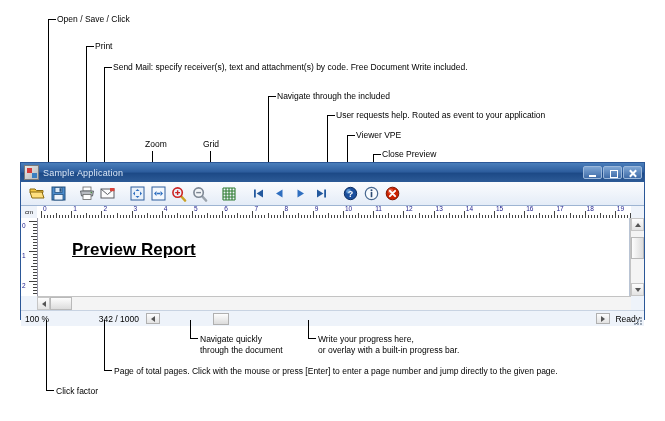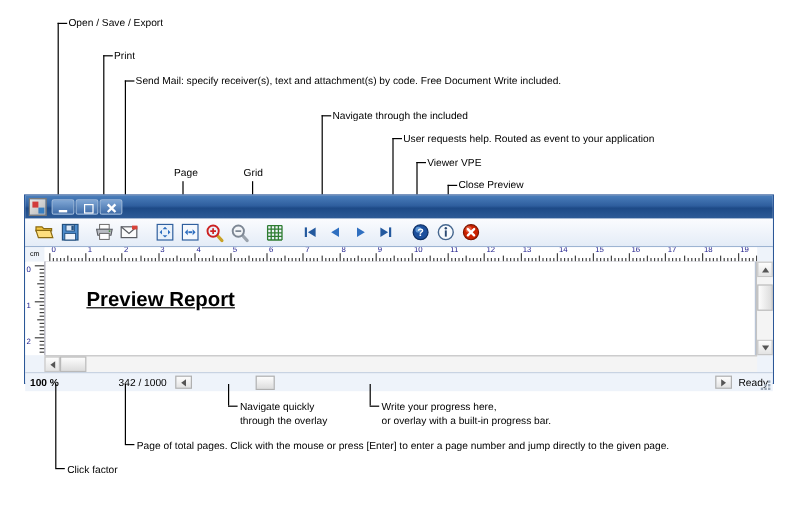--- a/index.html
+++ b/index.html
@@ -231,21 +231,21 @@
     box-sizing: border-box;
     border-top: 1px solid #c8d3e2;
     position: relative;
   }
   .st-cell {
     height: 14px;
     display: flex; align-items: center;
     padding: 0 4px;
     box-sizing: border-box;
   }
-  .st-zoom { width: 48px; font-weight: bold; }
+  .st-zoom { width: 48px; }
   .st-page { width: 74px; justify-content: flex-end; }
   .st-btn {
     width: 14px; height: 11px;
     background: linear-gradient(to bottom,#fdfdfd,#e3e3e3);
     border: 1px solid #b0b0b0;
     box-sizing: border-box;
     display: flex; align-items: center; justify-content: center;
     margin-left: 3px;
     flex: 0 0 auto;
   }
@@ -266,33 +266,33 @@
     position: absolute; right: 2px; bottom: 1px;
     width: 10px; height: 10px;
   }
   .grip i {
     position: absolute; width: 2px; height: 2px; background: #9aa6b5;
   }
 </style>
 </head>
 <body>
 
-<div class="anno" style="left:57px; top:14px;">Open / Save / Export</div>
+<div class="anno" style="left:57px; top:14px;">Open / Save / Click</div>
 <div class="hstub" style="left:48px; top:19px; width:8px;"></div>
 <div class="vline" style="left:48px; top:19px; height:173px;"></div>
 
 <div class="anno" style="left:95px; top:41px;">Print</div>
 <div class="hstub" style="left:86px; top:46px; width:8px;"></div>
 <div class="vline" style="left:86px; top:46px; height:146px;"></div>
 
 <div class="anno" style="left:113px; top:62px;">Send Mail: specify receiver(s), text and attachment(s) by code. Free Document Write included.</div>
 <div class="hstub" style="left:104px; top:67px; width:8px;"></div>
 <div class="vline" style="left:104px; top:67px; height:125px;"></div>
 
-<div class="anno" style="left:145px; top:139px;">Page</div>
+<div class="anno" style="left:145px; top:139px;">Zoom</div>
 <div class="vline" style="left:152px; top:151px; height:41px;"></div>
 
 <div class="anno" style="left:203px; top:139px;text-align:center;">Grid</div>
 <div class="vline" style="left:210px; top:151px; height:41px;"></div>
 
 <div class="anno" style="left:277px; top:91px;">Navigate through the included</div>
 <div class="hstub" style="left:268px; top:96px; width:8px;"></div>
 <div class="vline" style="left:268px; top:96px; height:96px;"></div>
 
 <div class="anno" style="left:336px; top:110px;">User requests help. Routed as event to your application</div>
@@ -304,20 +304,21 @@
 <div class="vline" style="left:347px; top:135px; height:57px;"></div>
 
 <div class="anno" style="left:382px; top:149px;">Close Preview</div>
 <div class="hstub" style="left:373px; top:154px; width:8px;"></div>
 <div class="vline" style="left:373px; top:154px; height:38px;"></div>
 
 <div class="win">
 
   <div class="titlebar">
     <span class="app-icon"></span>
+    <span class="title-text">Sample Application</span>
     <span class="wbtns">
       <span class="wbtn wb-min">
           <i></i>
         </span>
       <span class="wbtn wb-max">
           <i></i>
         </span>
       <span class="wbtn wb-close">
           <i></i>
           <i class="b"></i>
@@ -765,21 +766,21 @@
         <i style="right:3px;bottom:3px;"></i>
       <i style="right:0;bottom:6px;"></i>
     </span>
   </div>
 
 </div>
 
 <div class="vline" style="left:190px; top:320px; height:18px;"></div>
 <div class="hstub" style="left:190px; top:338px; width:8px;"></div>
 <div class="anno" style="left:200px; top:334px;">Navigate quickly</div>
-<div class="anno" style="left:200px; top:345px;">through the overlay</div>
+<div class="anno" style="left:200px; top:345px;">through the document</div>
 
 <div class="vline" style="left:308px; top:320px; height:18px;"></div>
 <div class="hstub" style="left:308px; top:338px; width:8px;"></div>
 <div class="anno" style="left:318px; top:334px;">Write your progress here,</div>
 <div class="anno" style="left:318px; top:345px;">or overlay with a built-in progress bar.</div>
 
 <div class="vline" style="left:104px; top:320px; height:50px;"></div>
 <div class="hstub" style="left:104px; top:370px; width:8px;"></div>
 <div class="anno" style="left:114px; top:366px;">Page of total pages. Click with the mouse or press [Enter] to enter a page number and jump directly to the given page.</div>
 

